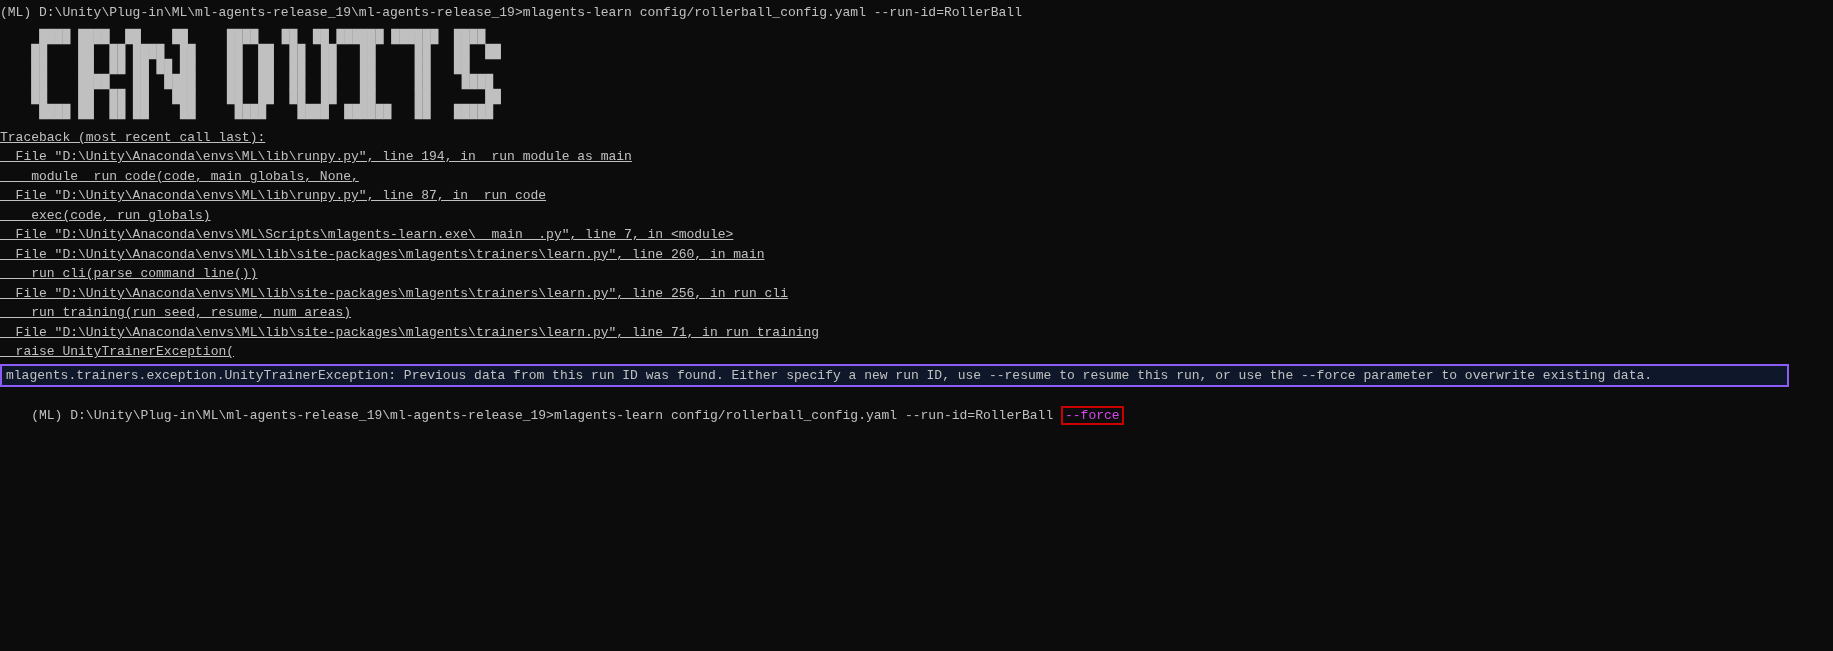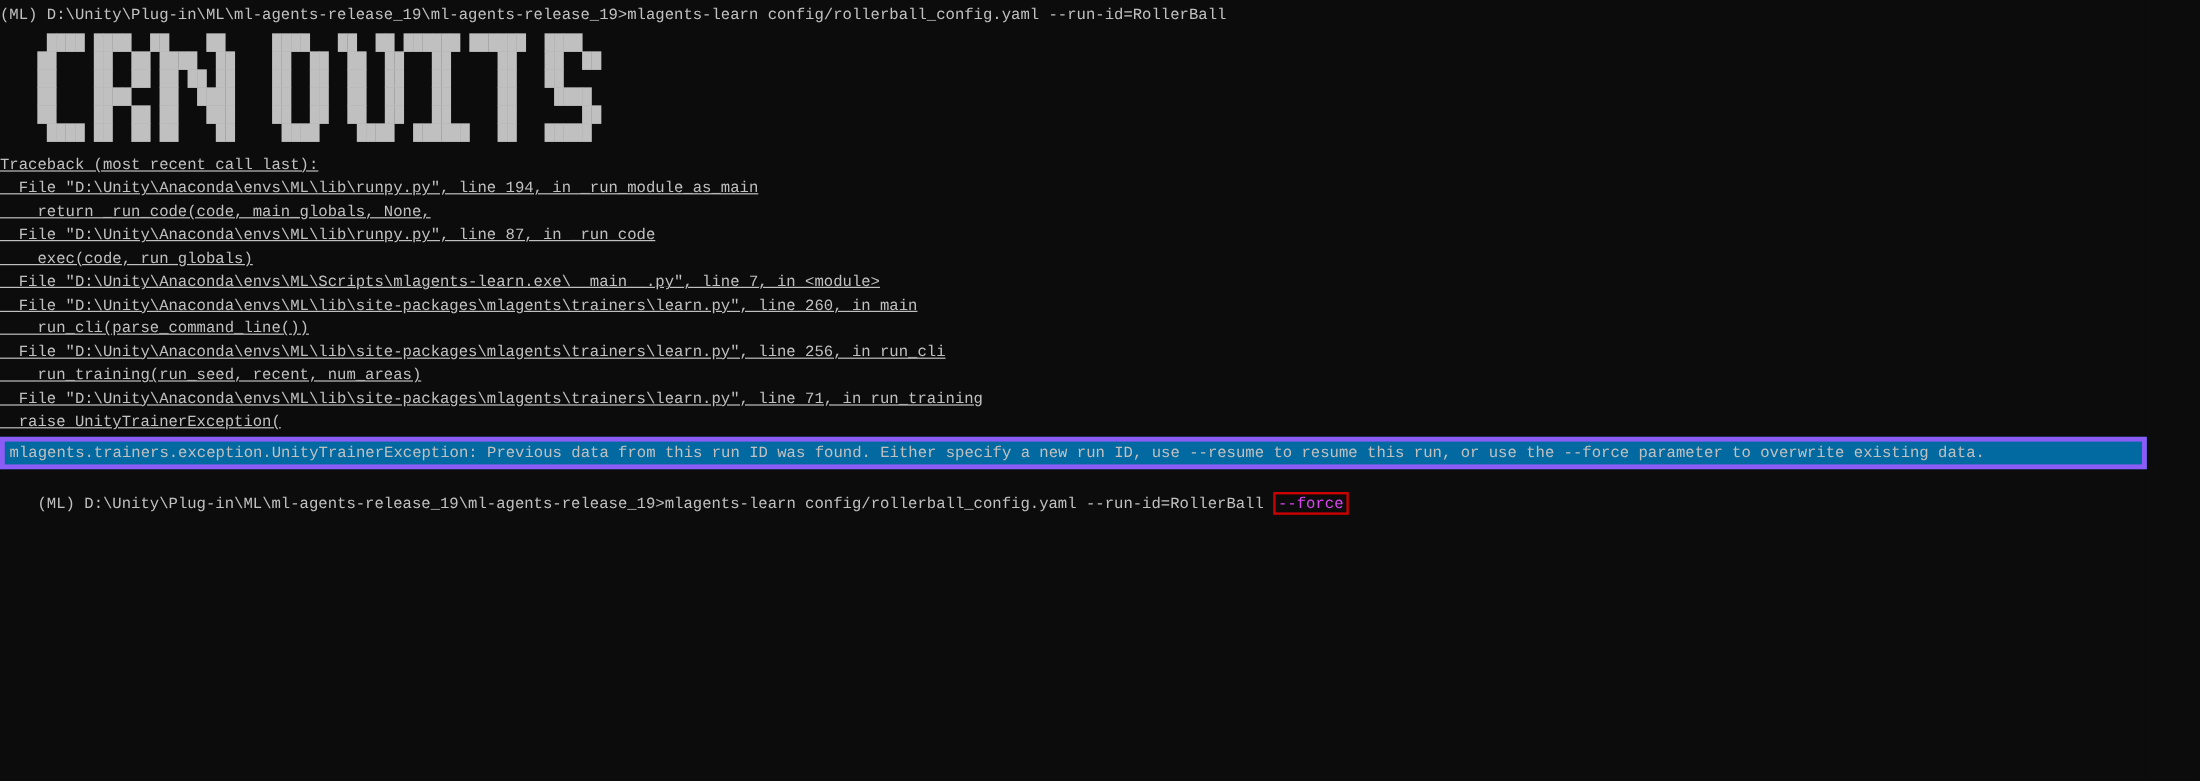--- a/index.html
+++ b/index.html
@@ -50,25 +50,25 @@
     }
 
     .traceback-section .line {
       white-space: pre;
       text-decoration: underline;
     }
 
     .error-line {
       display: block;
       white-space: pre-wrap;
-      border: 4px solid #8b5cf6;
+      border: 2px solid #8b5cf6;
       padding: 2px 4px;
       margin: 2px 0;
       color: #c0c0c0;
-      background-color: #0369a1;
+      background-color: #0f172a;
     }
 
     .highlight-force {
       background-color: transparent;
       color: #d946ef;
       border: 2px solid #cc0000;
       padding: 0 2px;
     }
   </style>
 </head>
@@ -84,28 +84,28 @@
     ██    ██  ██ ██ ██ ██    ██  ██  ██  ██   ██     ██   ██
     ██    ████   ██  ████    ██  ██  ██  ██   ██     ██    ████
     ██    ██  ██ ██   ███    ██  ██  ██  ██   ██     ██       ██
      ████ ██  ██ ██    ██     ████    ████  ██████   ██   █████</pre>
   </div>
 
 
   <div class="traceback-section">
     <div class="line">Traceback (most recent call last):</div>
     <div class="line">  File "D:\Unity\Anaconda\envs\ML\lib\runpy.py", line 194, in _run_module_as_main</div>
-    <div class="line">    return _run_code(code, main_globals, None,</div>
+    <div class="line">    module _run_code(code, main_globals, None,</div>
     <div class="line">  File "D:\Unity\Anaconda\envs\ML\lib\runpy.py", line 87, in _run_code</div>
     <div class="line">    exec(code, run_globals)</div>
     <div class="line">  File "D:\Unity\Anaconda\envs\ML\Scripts\mlagents-learn.exe\__main__.py", line 7, in &lt;module&gt;</div>
     <div class="line">  File "D:\Unity\Anaconda\envs\ML\lib\site-packages\mlagents\trainers\learn.py", line 260, in main</div>
     <div class="line">    run_cli(parse_command_line())</div>
     <div class="line">  File "D:\Unity\Anaconda\envs\ML\lib\site-packages\mlagents\trainers\learn.py", line 256, in run_cli</div>
-    <div class="line">    run_training(run_seed, recent, num_areas)</div>
+    <div class="line">    run_training(run_seed, resume, num_areas)</div>
     <div class="line">  File "D:\Unity\Anaconda\envs\ML\lib\site-packages\mlagents\trainers\learn.py", line 71, in run_training</div>
     <div class="line">  raise UnityTrainerException(</div>
   </div>
 
   <div class="error-line">mlagents.trainers.exception.UnityTrainerException: Previous data from this run ID was found. Either specify a new run ID, use --resume to resume this run, or use the --force parameter to overwrite existing data.</div>
 
   <div class="command-line">
     <span>(ML) D:\Unity\Plug-in\ML\ml-agents-release_19\ml-agents-release_19&gt;mlagents-learn config/rollerball_config.yaml --run-id=RollerBall </span><span class="highlight-force">--force</span>
   </div>
 

